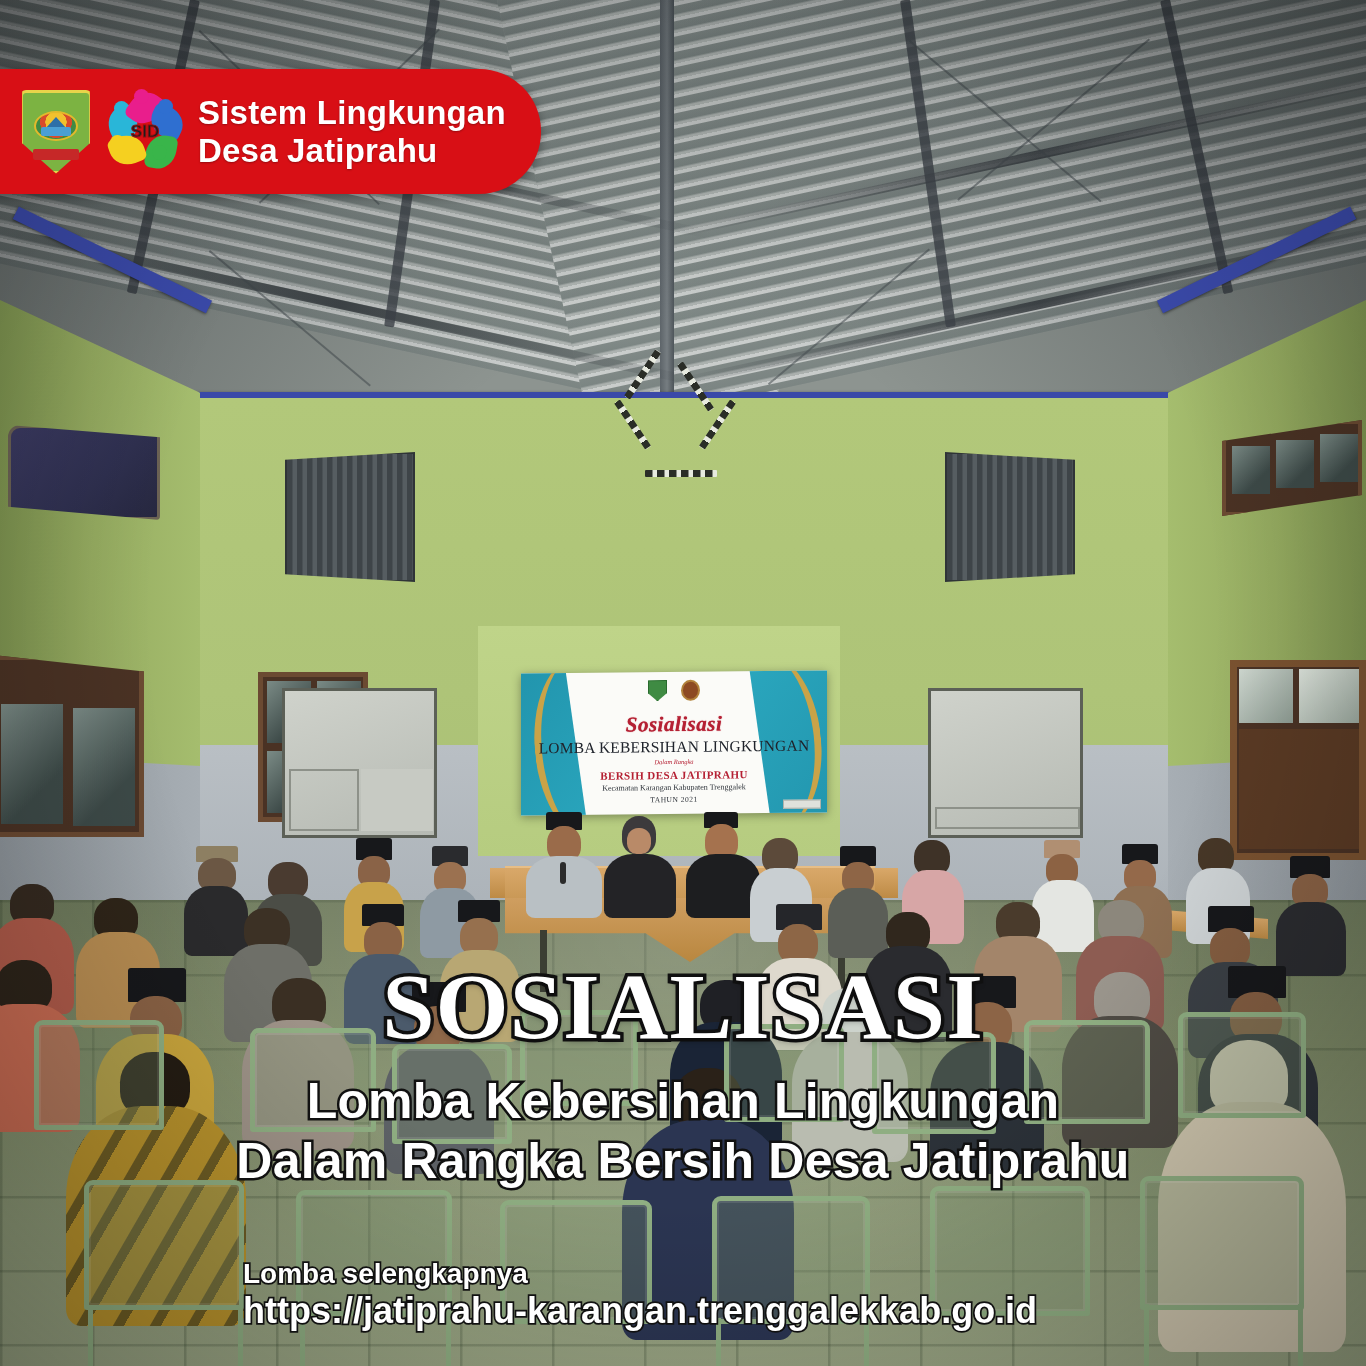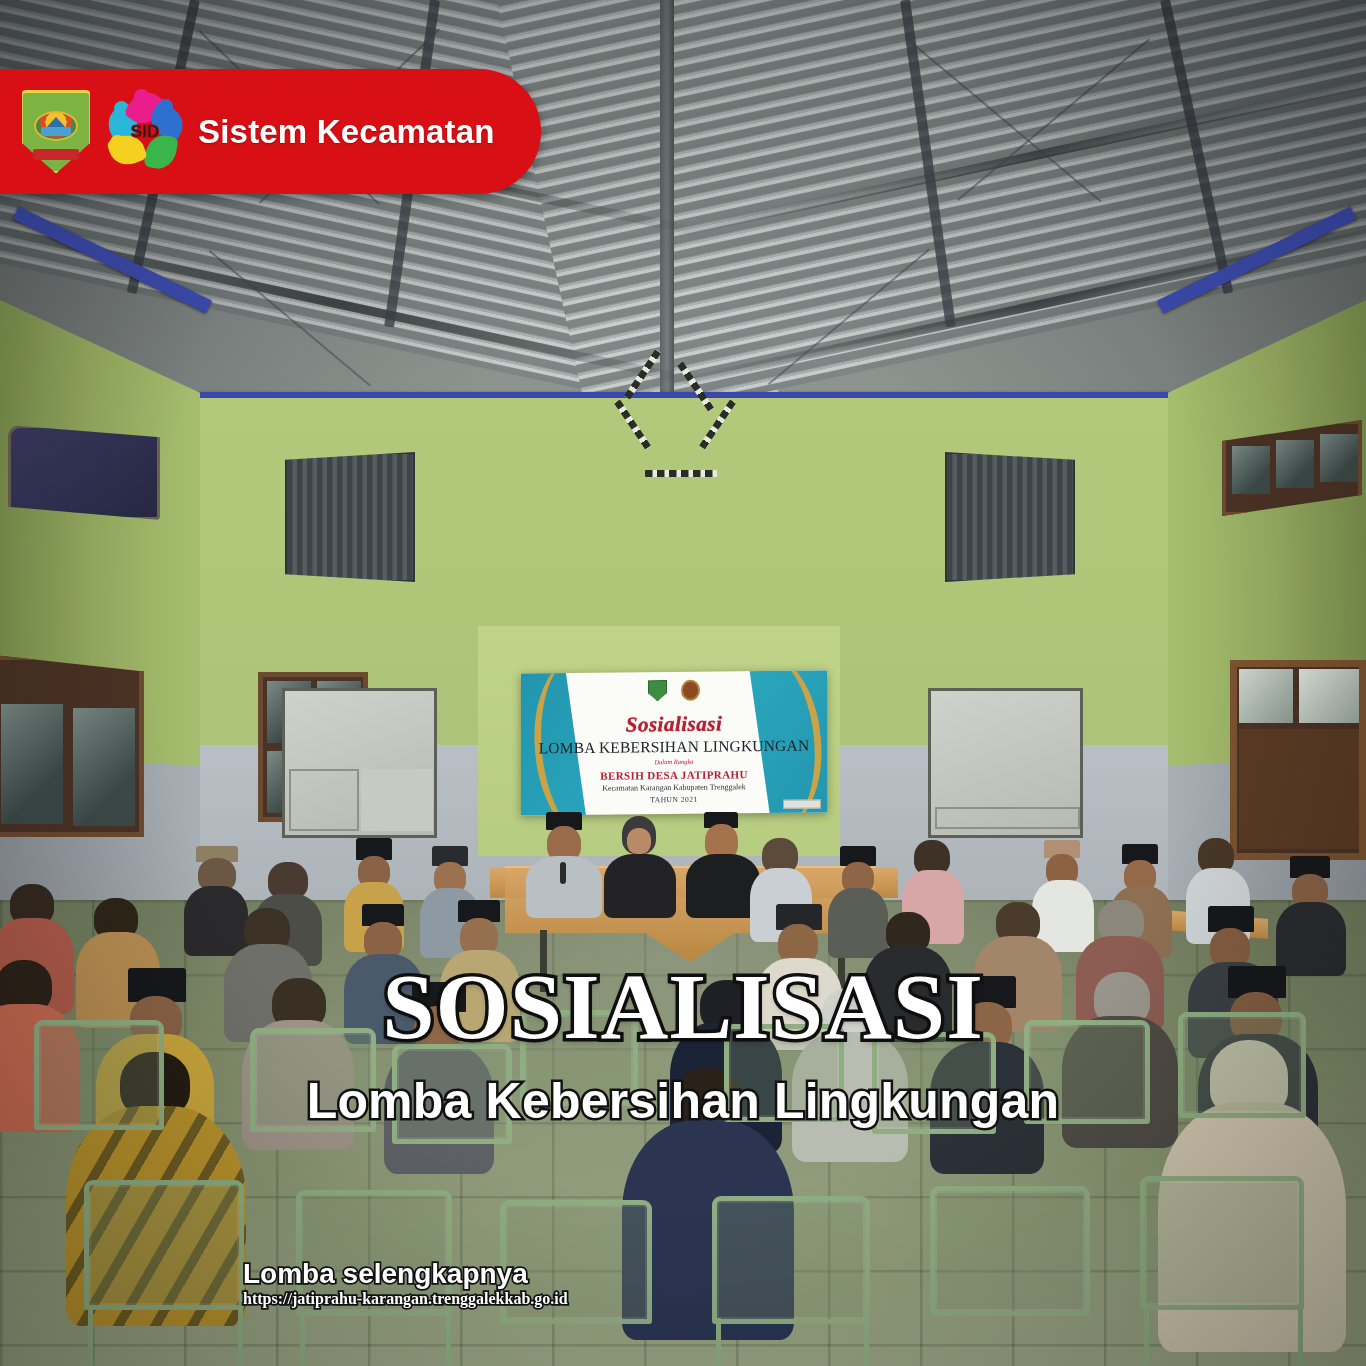--- a/index.html
+++ b/index.html
@@ -168,21 +168,21 @@
   .t-sub1 { top:1076px; font-family:"Liberation Sans", sans-serif; font-weight:bold;
      font-size:50px; line-height:1; color:#ffffff; letter-spacing:.2px;
      -webkit-text-stroke:5px #111; paint-order:stroke fill; }
   .t-sub2 { top:1136px; font-family:"Liberation Sans", sans-serif; font-weight:bold;
      font-size:50px; line-height:1; color:#ffffff; letter-spacing:.2px;
      -webkit-text-stroke:5px #111; paint-order:stroke fill; }
 
   .foot { position:absolute; z-index:50; left:243px; top:1258px; text-align:left;
      font-family:"Liberation Sans", sans-serif; font-weight:bold; color:#fff; }
   .foot .l1 { font-size:28px; line-height:1.16; -webkit-text-stroke:3.5px #111; paint-order:stroke fill; }
-  .foot .l2 { font-size:16px; line-height:1.16; -webkit-text-stroke:3.5px #111; paint-order:stroke fill;font-family:Liberation Serif, serif; }
+  .foot .l2 { font-size:36px; line-height:1.16; -webkit-text-stroke:3.5px #111; paint-order:stroke fill; }
 
   .vig { position:absolute; inset:0; z-index:30; pointer-events:none;
      background:radial-gradient(ellipse at 50% 45%, rgba(0,0,0,0) 55%, rgba(0,0,0,.30) 100%); }
 </style>
 </head>
 <body>
 
 <div id="stage">
 
   <div class="photo">
@@ -507,25 +507,27 @@
       <div class="dot" style="left:28px; top:-4px; background:#e91e8c;"></div>
       <div class="blob" style="left:46px; top:12px; background:#2f6fd0; transform:rotate(115deg);"></div>
       <div class="dot" style="left:52px; top:6px;  background:#2f6fd0;"></div>
       <div class="blob" style="left:40px; top:42px; background:#39b54a; transform:rotate(190deg);"></div>
       <div class="dot" style="left:46px; top:52px; background:#39b54a;"></div>
       <div class="blob" style="left:6px;  top:40px; background:#f5d020; transform:rotate(250deg);"></div>
       <div class="dot" style="left:4px;  top:42px; background:#f5d020;"></div>
       <div class="sidtxt">SID</div>
     </div>
     <div class="hdr-title">
-      <div>Sistem Kecamatan</div>
+      <div>Sistem Lingkungan</div>
+      <div>Desa Jatiprahu</div>
     </div>
   </div>
 
   <div class="ovl t-main">SOSIALISASI</div>
   <div class="ovl t-sub1">Lomba Kebersihan Lingkungan</div>
+  <div class="ovl t-sub2">Dalam Rangka Bersih  Desa Jatiprahu</div>
 
   <div class="foot">
     <div class="l1">Lomba selengkapnya</div>
     <div class="l2">https://jatiprahu-karangan.trenggalekkab.go.id</div>
   </div>
 
 </div>
 
 </body></html>

